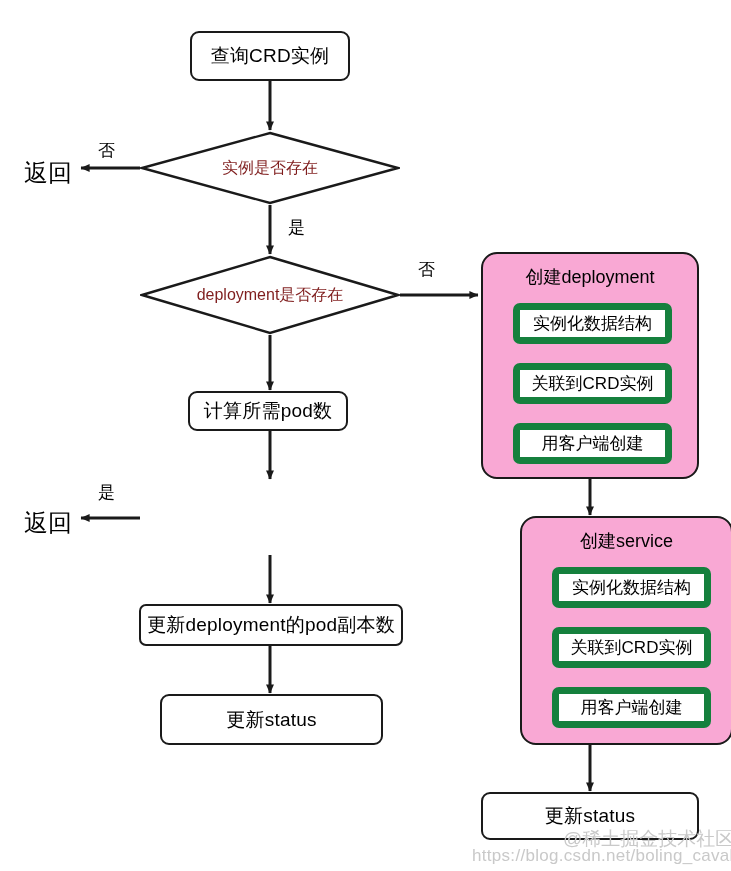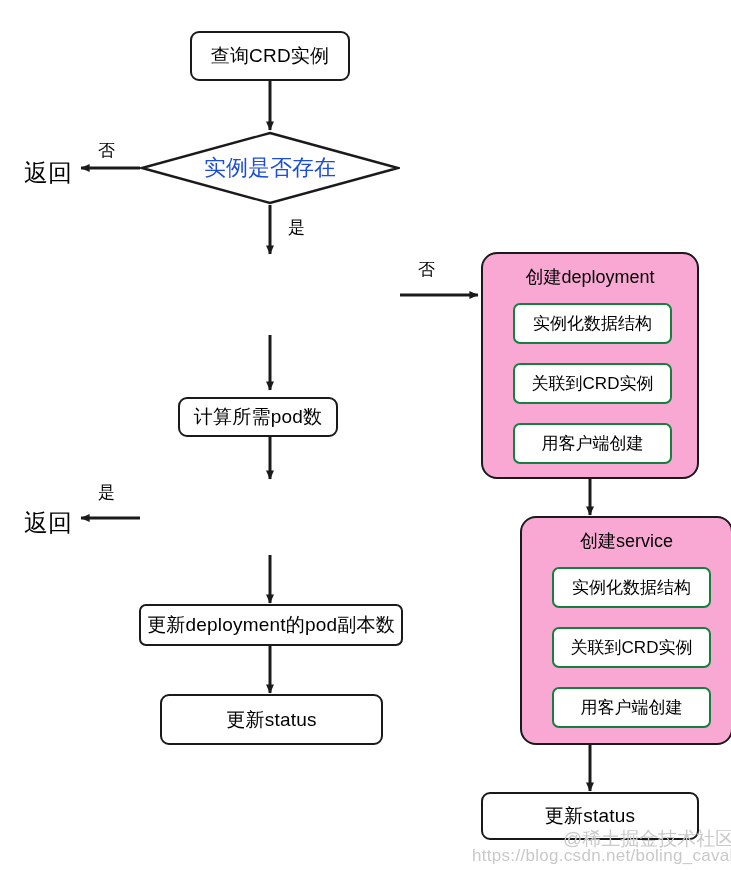--- a/index.html
+++ b/index.html
@@ -35,21 +35,21 @@
     color: #000000;
     background: #ffffff;
   }
   .proc {
     border: 2px solid #1a1a1a;
     border-radius: 9px;
     font-size: 19px;
     letter-spacing: 0.2px;
   }
   .proc-sub {
-    border: 2px solid #15803d;
+    border: 7px solid #15803d;
     border-radius: 7px;
     font-size: 17px;
   }
   .group-box {
     position: absolute;
     box-sizing: border-box;
     border: 2px solid #1a1a1a;
     border-radius: 16px;
     background: #f9a8d4;
   }
@@ -71,22 +71,22 @@
   }
   .diamond-label {
     position: absolute;
     left: 0;
     top: 0;
     width: 100%;
     height: 100%;
     display: flex;
     align-items: center;
     justify-content: center;
-    font-size: 22px;
-    color: #1d4ed8;
+    font-size: 16px;
+    color: #7f1d1d;
     text-align: right;
   }
   .term-text {
     position: absolute;
     font-size: 24px;
     color: #000000;
     white-space: nowrap;
   }
   .edge-label {
     position: absolute;
@@ -162,26 +162,32 @@
     <span>返回</span>
   </div>
   <div class="edge-label" style="left:98px; top:139px;">
     <span>否</span>
   </div>
 
   <div class="edge-label" style="left:288px; top:216px;">
     <span>是</span>
   </div>
 
+  <div class="diamond-wrap" style="left:140px; top:255px; width:260px; height:80px;">
+    <svg width="260" height="80" viewBox="0 0 260 80">
+      <polygon points="130,2 258,40 130,78 2,40" fill="#ffffff" stroke="#1a1a1a" stroke-width="2.4"></polygon>
+    </svg>
+    <div class="diamond-label">deployment是否存在</div>
+  </div>
 
   <div class="edge-label" style="left:418px; top:258px;">
     <span>否</span>
   </div>
 
-  <div class="node proc" style="left:178px; top:391px; width:160px; height:40px;margin-top:6px;">
+  <div class="node proc" style="left:188px; top:391px; width:160px; height:40px;">
     <span>计算所需pod数</span>
   </div>
 
 
   <div class="term-text" style="left:24px; top:507px;">
     <span>返回</span>
   </div>
   <div class="edge-label" style="left:98px; top:481px;">
     <span>是</span>
   </div>

